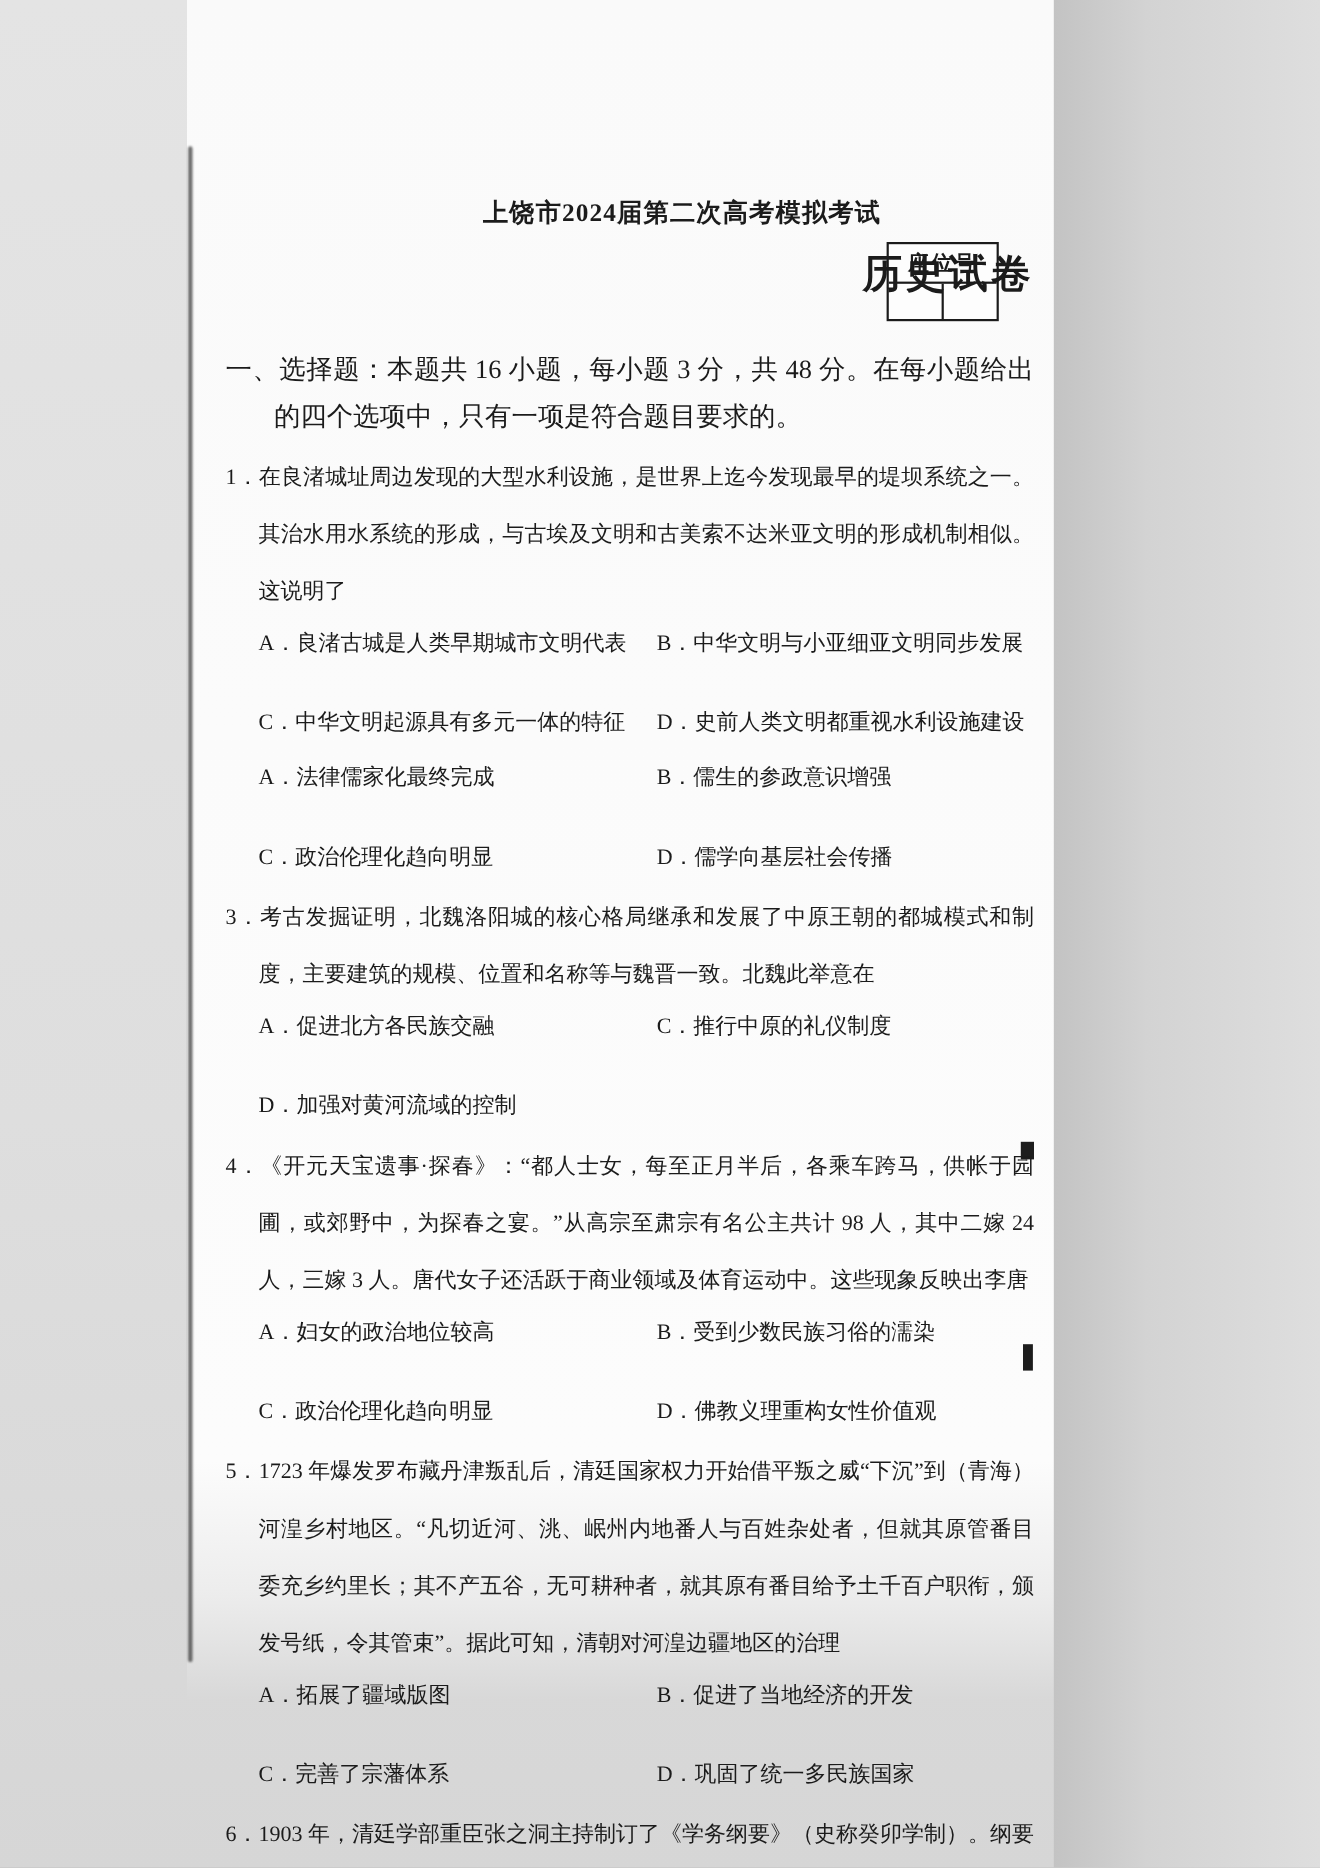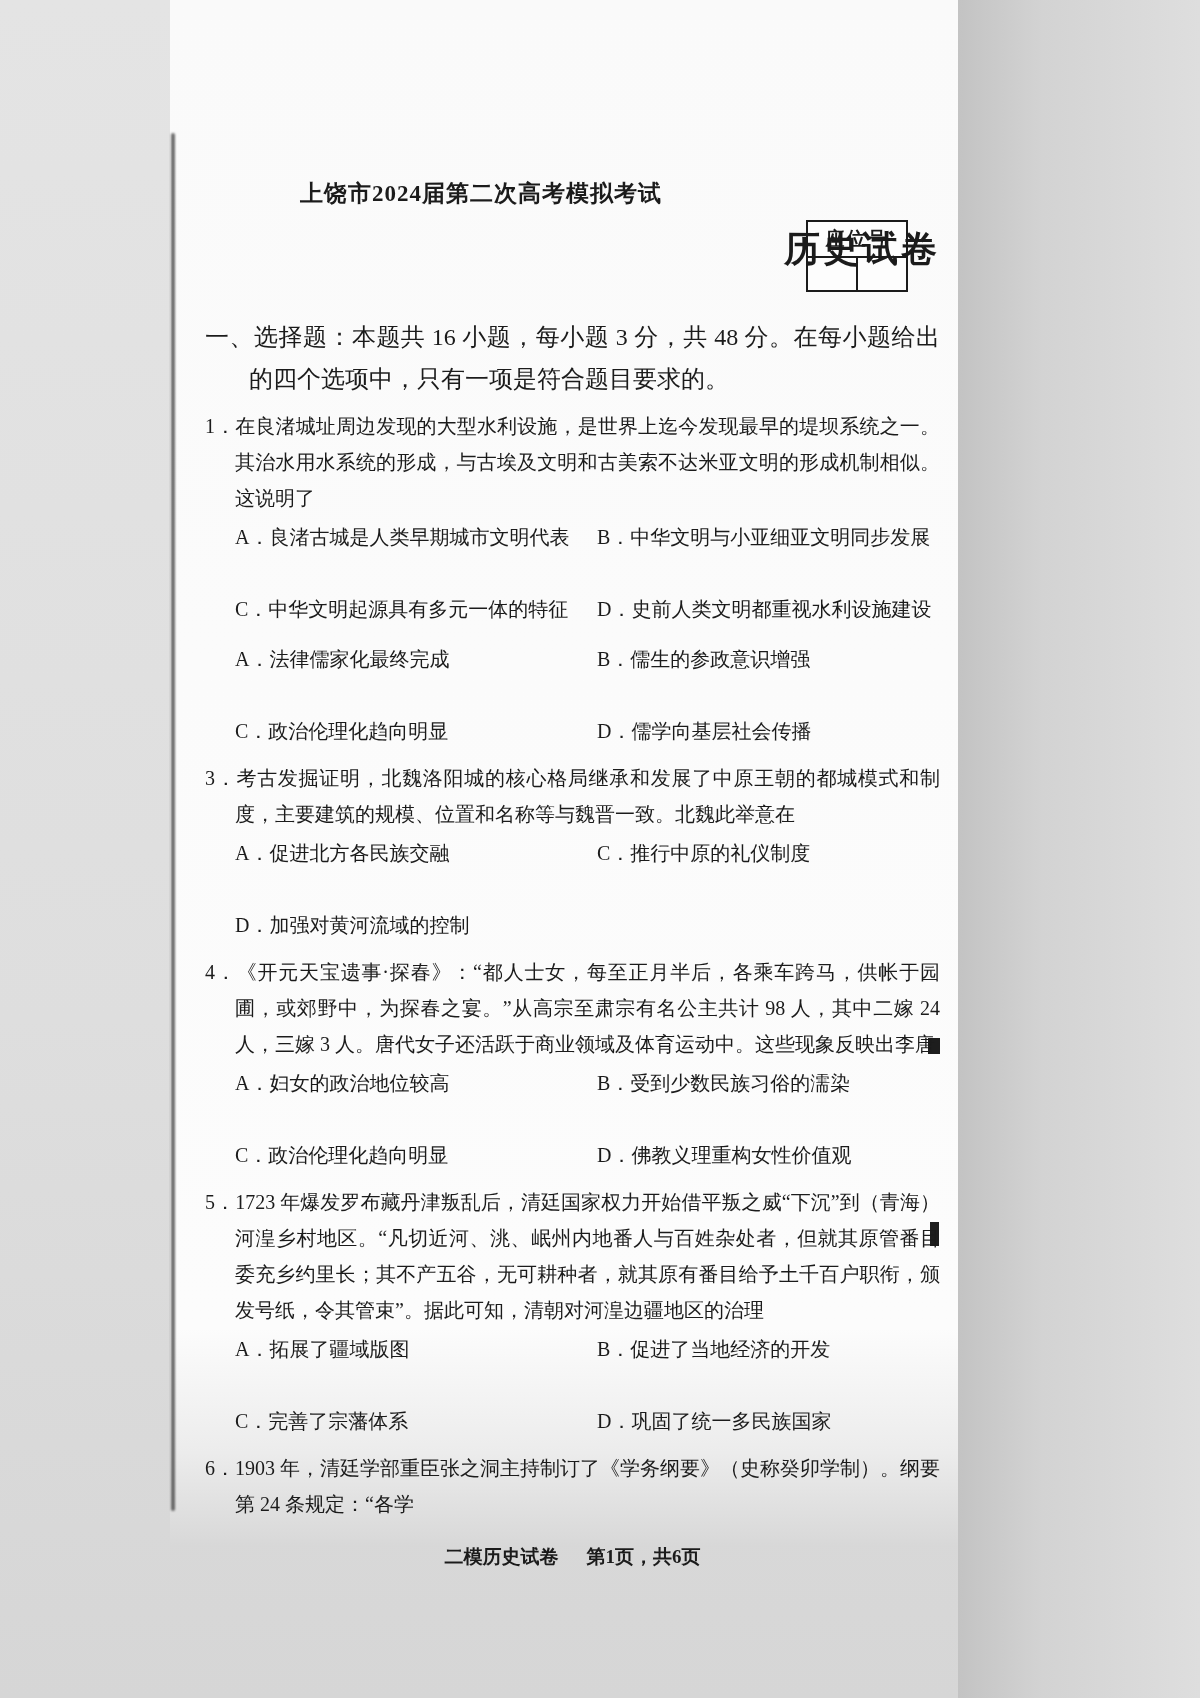--- a/index.html
+++ b/index.html
@@ -21,21 +21,21 @@
   .edge-line {
     position:absolute; left:171px; top:133px; width:4px; height:1378px;
     background:#3e3e3e; opacity:.75; filter:blur(1.1px); border-radius:2px;
   }
   .mark-a { position:absolute; left:928px; top:1038px; width:12px; height:16px; background:#1d1d1d; filter:blur(.6px); }
   .mark-b { position:absolute; left:930px; top:1222px; width:9px; height:24px; background:#1d1d1d; filter:blur(.6px); }
 
   .content { position:absolute; left:205px; top:0; width:735px; filter:blur(.25px); }
 
   .title {
-    margin-top:180px; padding-left:95px; text-align:left;
+    margin-top:180px; padding-left:95px; text-align:center;
     font-size:23px; font-weight:bold; line-height:28px; letter-spacing:1px;
   }
   .subject {
     margin-top:18px; text-align:right;
     font-size:36px; font-weight:bold; line-height:46px; letter-spacing:3px;
   }
 
   .seat-box {
     position:absolute; left:806px; top:220px; width:102px; height:72px;
     border:2px solid #1b1b1b; background:rgba(255,255,255,.6);
@@ -50,21 +50,21 @@
   .seat-cells .cell:first-child { border-right:2px solid #1b1b1b; }
 
   .section-instructions {
     margin-top:44px; font-size:24px; font-weight:normal; line-height:42px;
     padding-left:44px; text-indent:-44px; text-align:justify;
   }
 
   .questions { margin-top:6px; }
   .q { margin-top:8px; }
   .q-stem {
-    font-size:20px; line-height:36px; text-align:justify;
+    font-size:20px; line-height:52px; text-align:justify;
     padding-left:30px; text-indent:-30px;
   }
   .opts { display:grid; grid-template-columns:332px 1fr; padding-left:30px;gap:30px; }
   .opt { font-size:20px; line-height:42px; white-space:nowrap; }
 
   .footer {
     margin-top:22px; display:flex; justify-content:center; gap:28px;
     font-size:19px; font-weight:bold;
   }
 </style>

